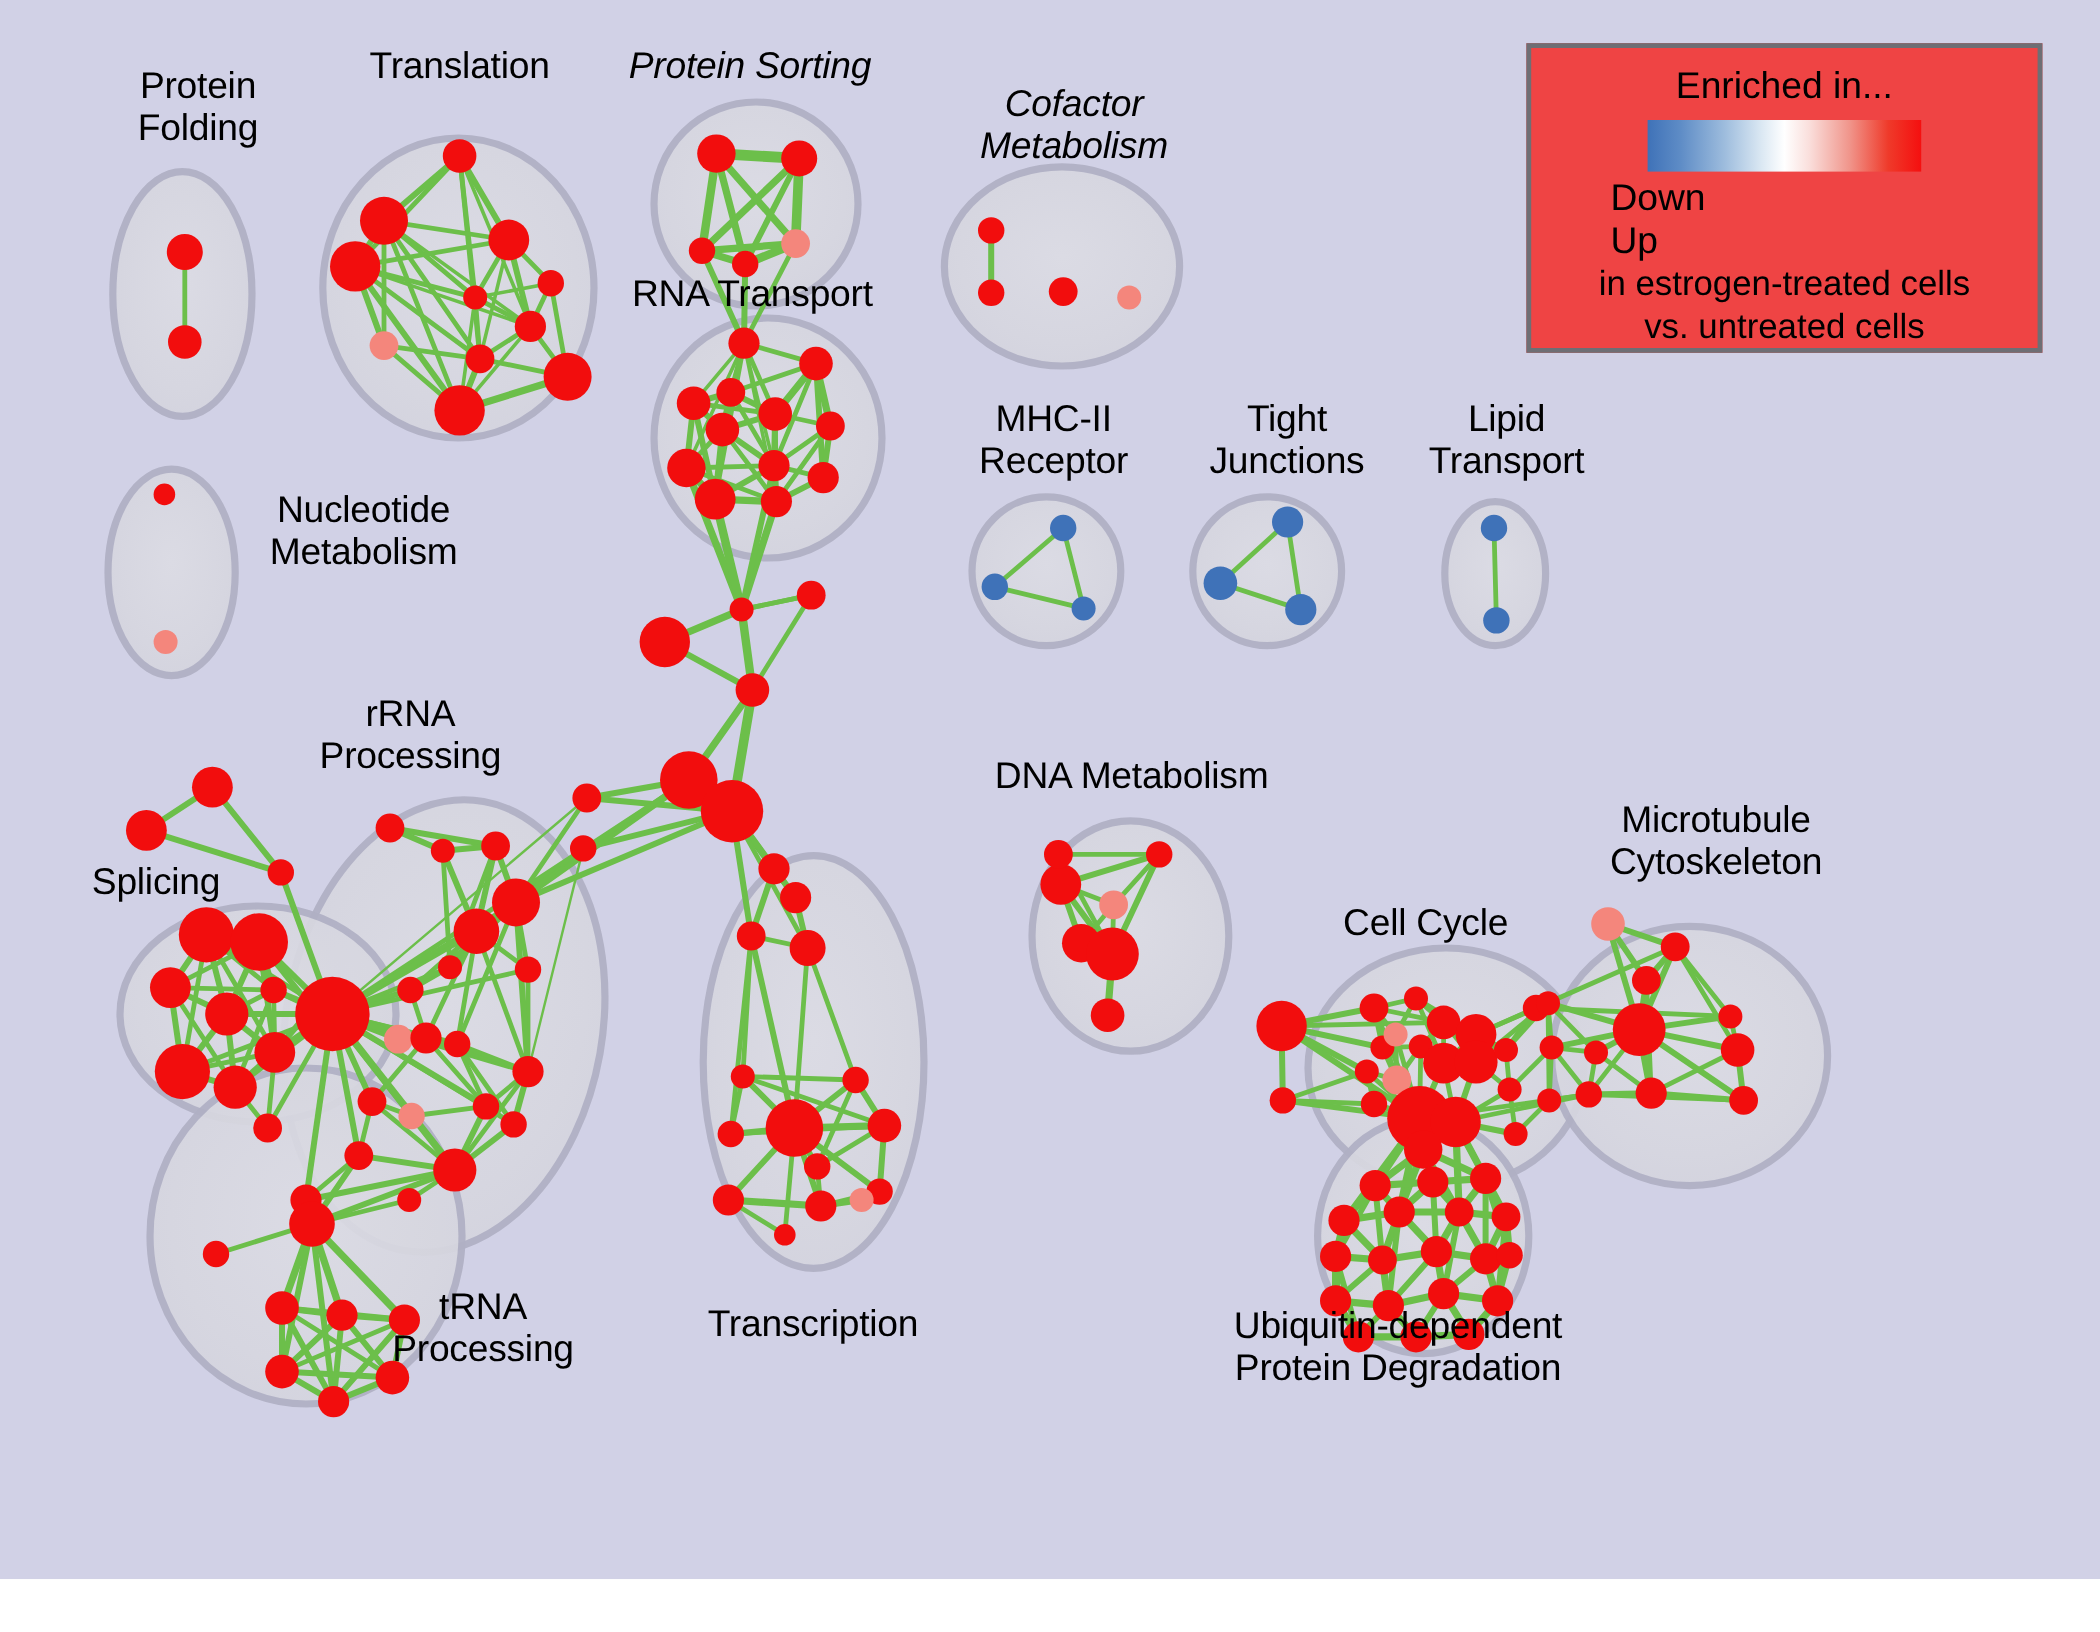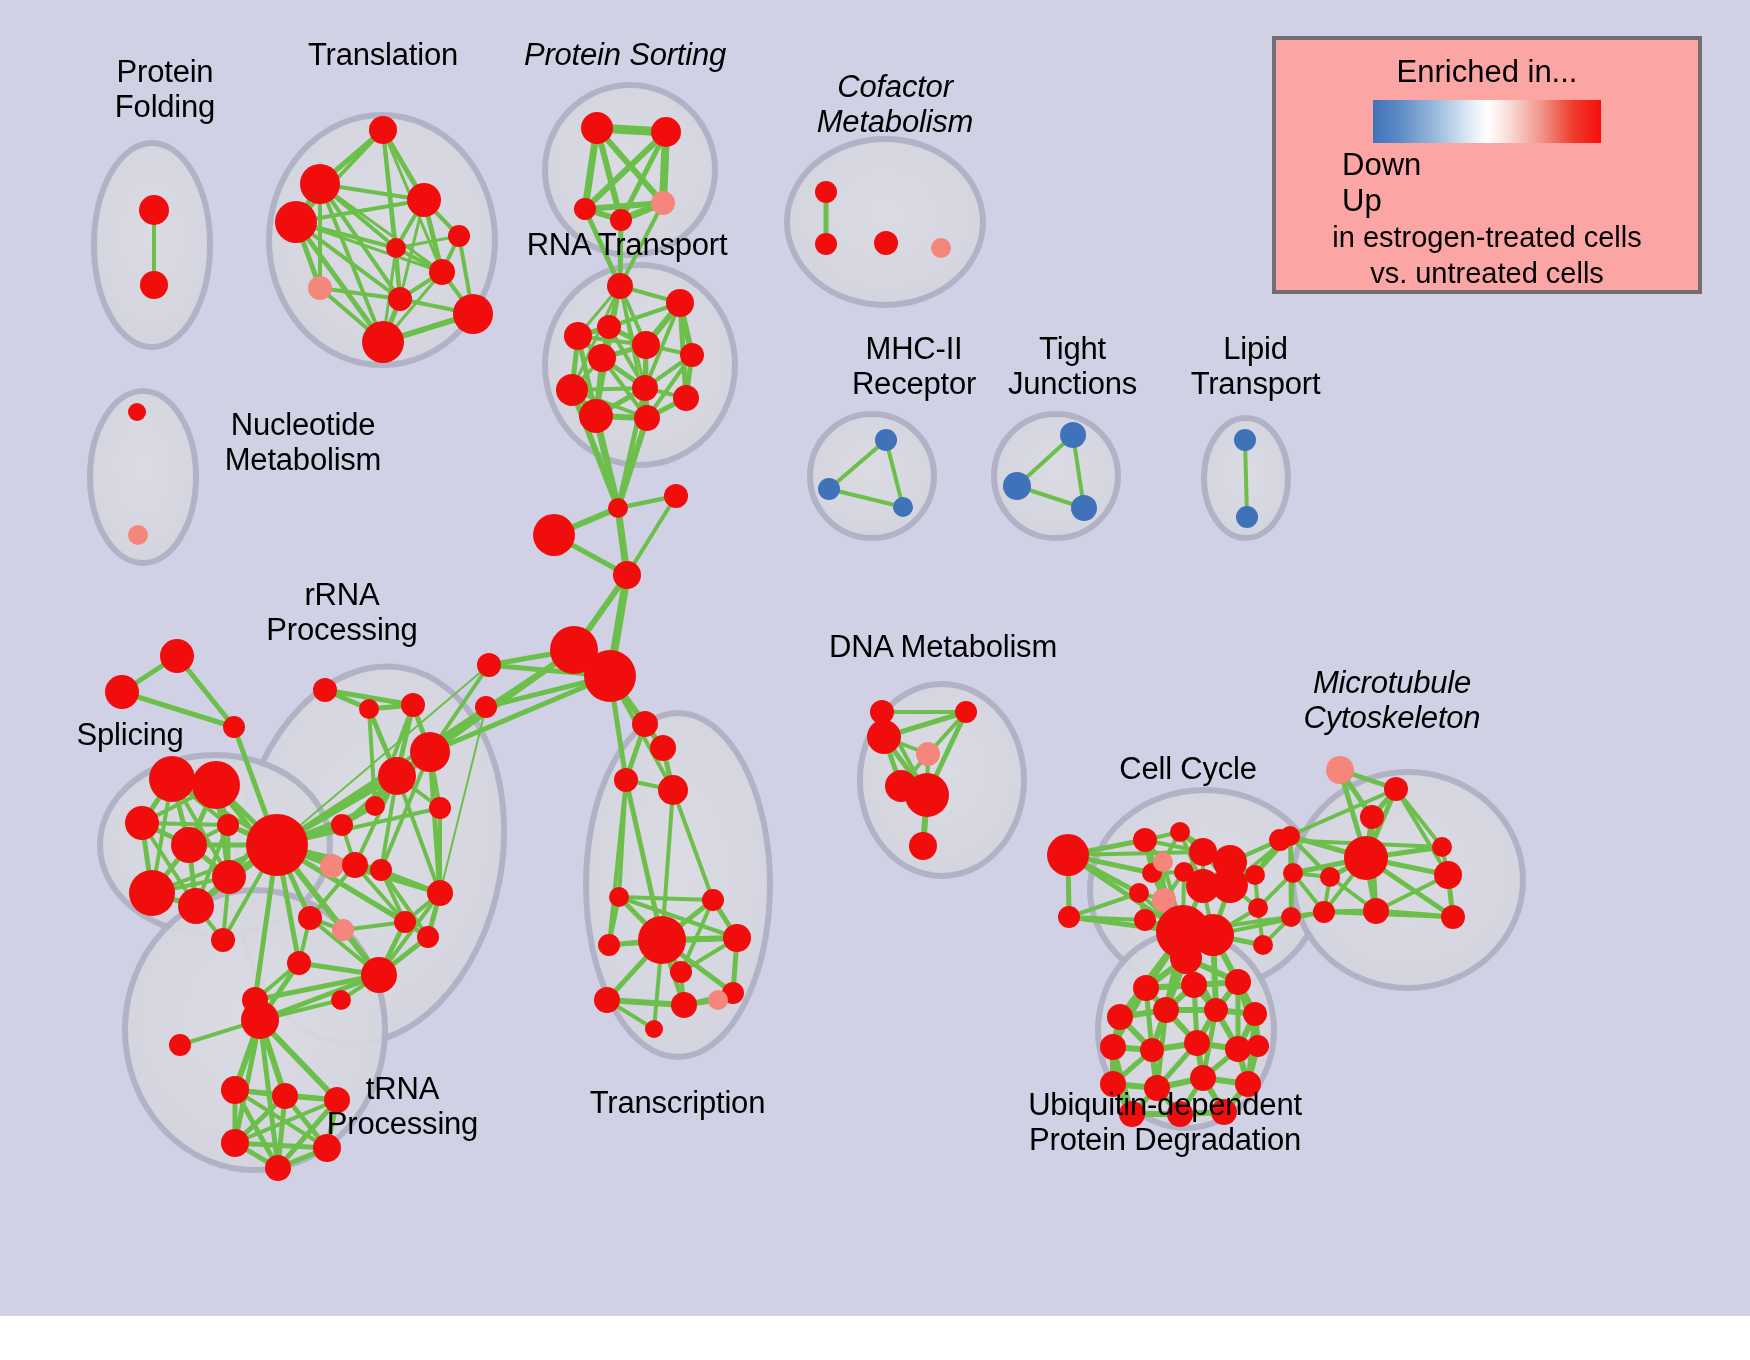--- a/index.html
+++ b/index.html
@@ -30,21 +30,21 @@
     white-space: pre-line;
     text-align: center;
     letter-spacing: -0.2px;
   }
   #legend {
     position: absolute;
     left: 1272px;
     top: 36px;
     width: 430px;
     height: 258px;
-    background: #fca5a5;
+    background: #ef4444;
     border: 4px solid #6e6e74;
     box-sizing: border-box;
     display: flex;
     flex-direction: column;
     align-items: center;
     padding-top: 14px;
   }
   #legend-title {
     font-size: 31px;
     color: #000;
@@ -745,35 +745,35 @@
   <div id="label-layer">
       <div class="cluster-label" style="left: 80px; top: 55px; width: 170px;">Protein
 Folding</div>
       <div class="cluster-label" style="left: 288px; top: 38px; width: 190px;">Translation</div>
       <div class="cluster-label" style="left: 505px; top: 38px; width: 240px; font-style: italic;">Protein Sorting</div>
       <div class="cluster-label" style="left: 512px; top: 228px; width: 230px;">RNA Transport</div>
       <div class="cluster-label" style="left: 795px; top: 70px; width: 200px; font-style: italic;">Cofactor
 Metabolism</div>
       <div class="cluster-label" style="left: 198px; top: 408px; width: 210px;">Nucleotide
 Metabolism</div>
-      <div class="cluster-label" style="left: 824px; top: 332px; width: 180px;">MHC-II
+      <div class="cluster-label" style="left: 788px; top: 332px; width: 180px;">MHC-II
 Receptor</div>
       <div class="cluster-label" style="left: 985px; top: 332px; width: 175px;">Tight
 Junctions</div>
       <div class="cluster-label" style="left: 1168px; top: 332px; width: 175px;">Lipid
 Transport</div>
       <div class="cluster-label" style="left: 252px; top: 578px; width: 180px;">rRNA
 Processing</div>
       <div class="cluster-label" style="left: 60px; top: 718px; width: 140px;">Splicing</div>
       <div class="cluster-label" style="left: 310px; top: 1072px; width: 185px;">tRNA
 Processing</div>
       <div class="cluster-label" style="left: 575px; top: 1058px; width: 205px; margin-top: 28px;">Transcription</div>
       <div class="cluster-label" style="left: 818px; top: 630px; width: 250px;">DNA Metabolism</div>
       <div class="cluster-label" style="left: 1108px; top: 752px; width: 160px;">Cell Cycle</div>
-      <div class="cluster-label" style="left: 1272px; top: 666px; width: 240px; font-style: italic;">Microtubule
+      <div class="cluster-label" style="left: 1310px; top: 666px; width: 240px;">Microtubule
 Cytoskeleton</div>
       <div class="cluster-label" style="left: 990px; top: 1088px; width: 350px;">Ubiquitin-dependent
 Protein Degradation</div>
     </div>
 
   <div id="legend">
     <div id="legend-title">Enriched in...</div>
     <div id="gradient-bar"></div>
     <div id="legend-ends">
       <span>Down</span>

